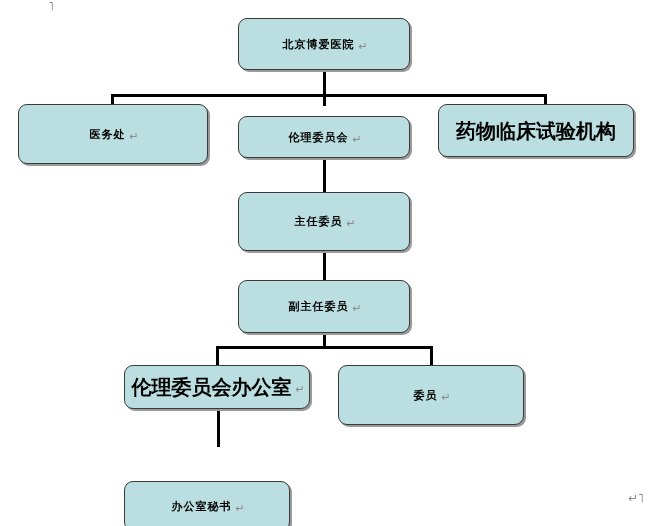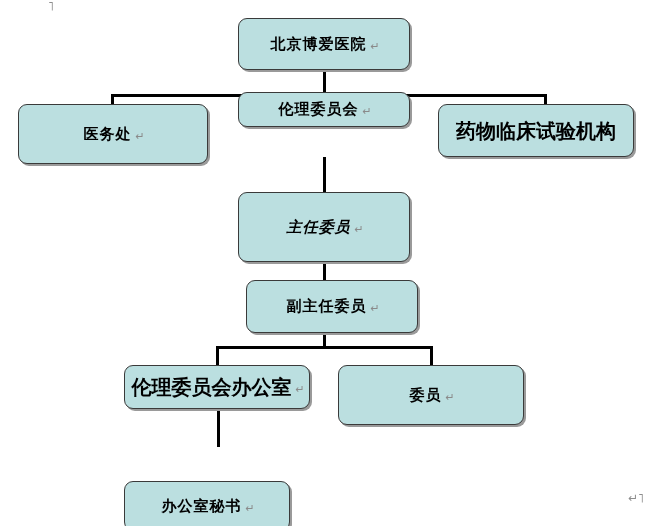--- a/index.html
+++ b/index.html
@@ -27,21 +27,21 @@
     border-radius: 9px;
     box-shadow: 2px 2px 0 0 #9a9a9a;
     display: flex;
     align-items: center;
     justify-content: center;
     z-index: 3;
   }
   .node-label {
     font-family: "DejaVu Serif", serif;
     font-weight: bold;
-    font-size: 15px;
+    font-size: 11px;
     line-height: 1;
     color: #000000;
     letter-spacing: 1px;
     white-space: nowrap;
     padding: 0 2px;
   }
   .node-tight .node-label {
     font-size: 20px;
     letter-spacing: 0px;
   }
@@ -107,35 +107,35 @@
   <div class="node" style="left:238px; top:18px; width:172px; height:52px;">
     <span class="node-label">北京博爱医院</span>
     <span class="pilcrow">↵</span>
   </div>
 
   <div class="node" style="left:18px; top:104px; width:190px; height:60px;">
     <span class="node-label">医务处</span>
     <span class="pilcrow">↵</span>
   </div>
 
-  <div class="node" style="left:238px; top:92px; width:172px; height:35px;">
+  <div class="node" style="left:238px; top:116px; width:172px; height:42px;">
     <span class="node-label">伦理委员会</span>
     <span class="pilcrow">↵</span>
   </div>
 
   <div class="node node-tight" style="left:438px; top:104px; width:196px; height:53px;">
     <span class="node-label">药物临床试验机构</span>
   </div>
 
-  <div class="node" style="left:238px; top:192px; width:172px; height:70px;font-style:italic;">
+  <div class="node" style="left:238px; top:192px; width:172px; height:59px;">
     <span class="node-label">主任委员</span>
     <span class="pilcrow">↵</span>
   </div>
 
-  <div class="node" style="left:238px; top:280px; width:172px; height:53px;margin-left:8px;">
+  <div class="node" style="left:238px; top:280px; width:172px; height:53px;">
     <span class="node-label">副主任委员</span>
     <span class="pilcrow">↵</span>
   </div>
 
   <div class="node node-tight" style="left:124px; top:365px; width:186px; height:44px;align-items:center;">
     <span class="node-label">伦理委员会办公室</span>
     <span class="pilcrow">↵</span>
   </div>
 
   <div class="node" style="left:338px; top:365px; width:186px; height:60px;">

